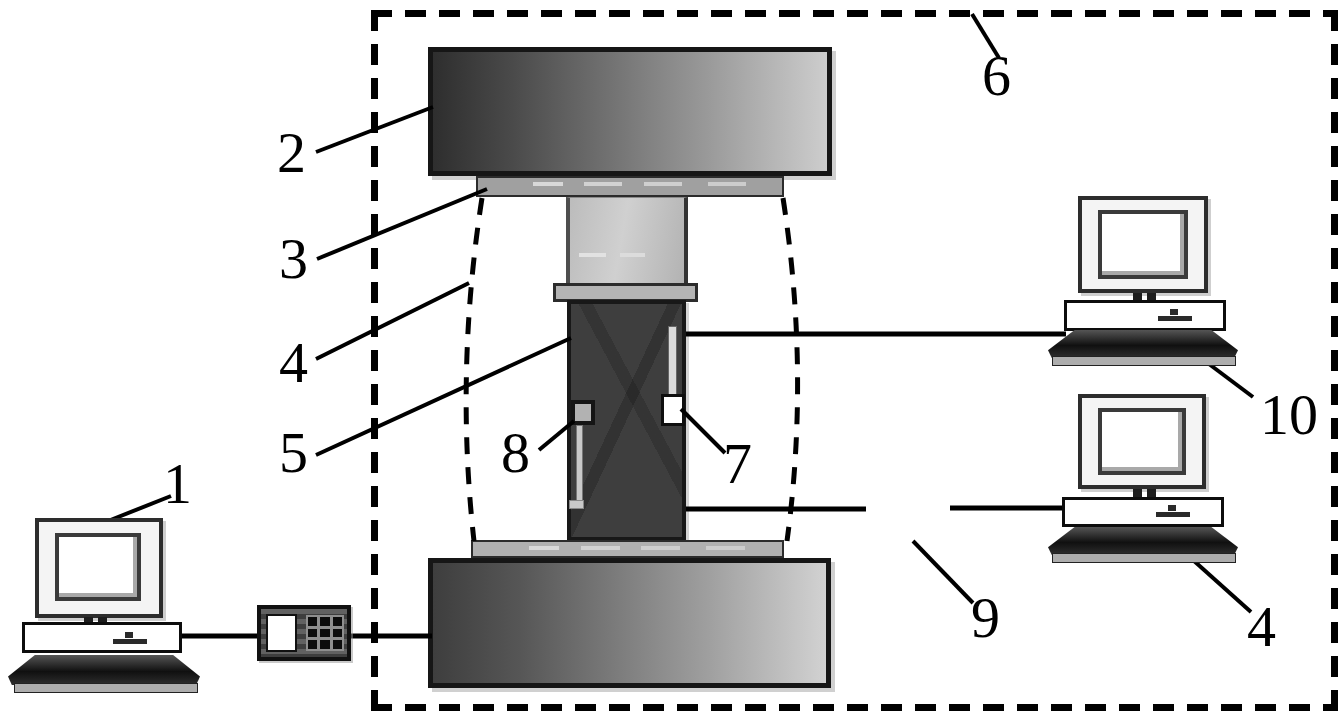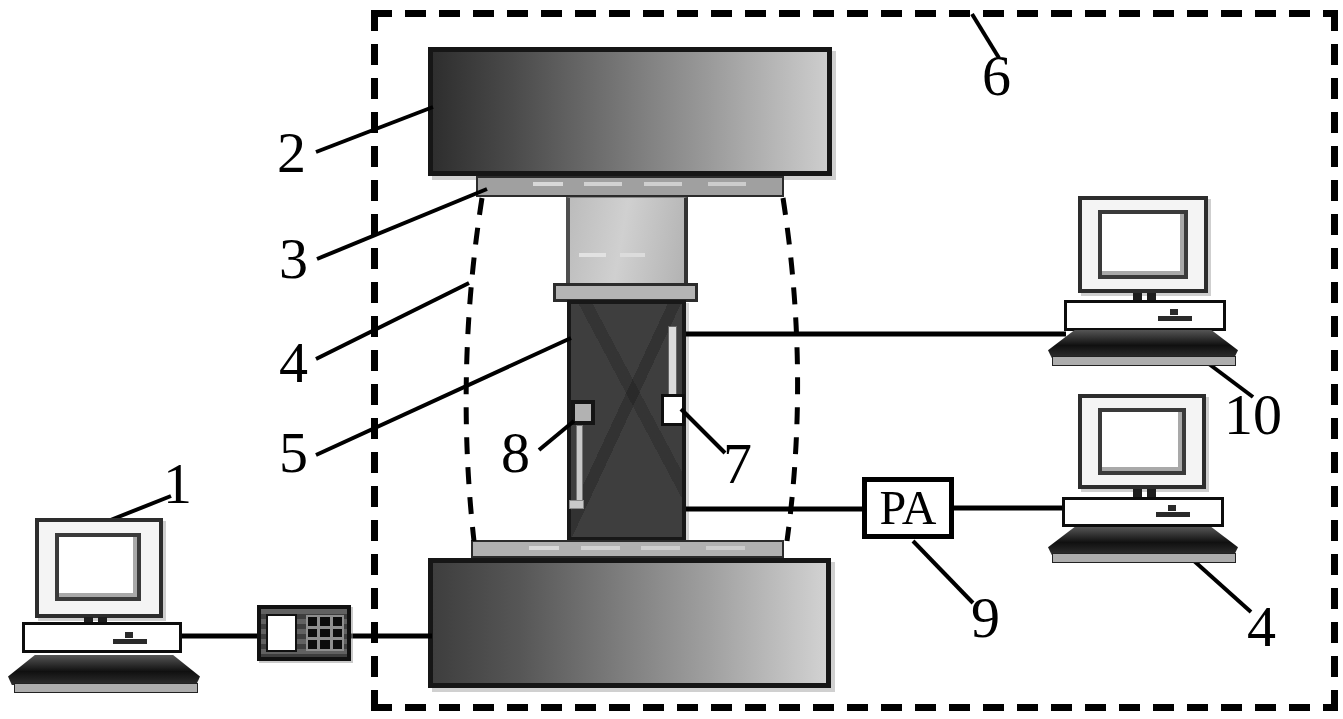--- a/index.html
+++ b/index.html
@@ -154,21 +154,21 @@
   .callout { position:absolute; font-size:58px; line-height:1; color:#000; }
   .c1  { left:163px;  top:455px; }
   .c2  { left:277px;  top:124px; }
   .c3  { left:279px;  top:230px; }
   .c4  { left:279px;  top:334px; }
   .c5  { left:279px;  top:424px; }
   .c6  { left:982px;  top:47px;  }
   .c7  { left:723px;  top:435px; }
   .c8  { left:501px;  top:424px; }
   .c9  { left:971px;  top:589px; }
-  .c10 { left:1224px; top:386px; }
+  .c10 { left:1260px; top:386px; }
   .c11 { left:1247px; top:598px; }
 </style>
 </head>
 <body>
 
 <div class="canvas">
 
   <div class="abs dash-h dash-top"></div>
   <div class="abs dash-h dash-bottom"></div>
   <div class="abs dash-v dash-left"></div>
@@ -226,23 +226,20 @@
       <span></span>
       <span></span>
       <span></span>
       <span></span>
       <span></span>
       <span></span>
       <span></span>
       <span></span>
   </div>
 
-  <div class="abs pa-box">
-    <span>PA</span>
-  </div>
 
   <div class="pc pc-10">
     <div class="monitor"></div>
     <div class="screen"></div>
     <div class="neck1"></div>
     <div class="neck2"></div>
     <div class="base"></div>
     <div class="slot"></div>
     <div class="slot2"></div>
     <div class="kb"></div>

